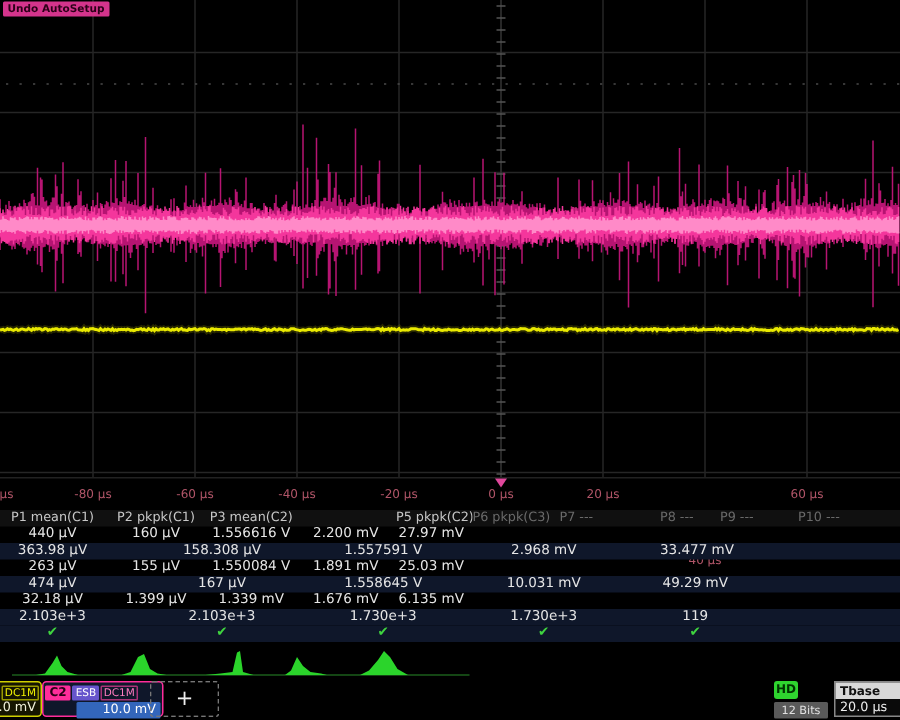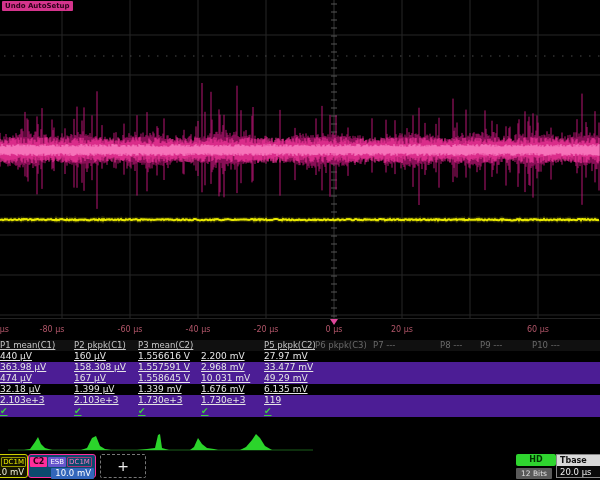--- a/index.html
+++ b/index.html
@@ -14,44 +14,44 @@
   
   .time-axis{position:absolute;left:0;top:318px;width:600px;height:22px;background:#000;
              border-top:1px solid #222;}
   .tl{position:absolute;top:6px;width:48px;text-align:center;font-size:8px;color:#b05568;}
   .trig-marker{position:absolute;left:330px;top:319px;width:0;height:0;
                border-left:4px solid transparent;border-right:4px solid transparent;
                border-top:6px solid #e0489c;cursor:pointer;}
   
   .measure-table{position:absolute;left:0;top:340px;width:600px;height:88px;font-size:9px;}
   .mrow{position:relative;display:flex;height:11px;line-height:11px;}
-  .mrow.stripe{background:#4c1d95;}
+  .mrow.stripe{background:#0f172a;gap:44px;}
   .mrow.hdrrow{background:#101010;}
-  .mcell{text-align:left;padding-right:4px;box-sizing:border-box;color:#e6e6e6;white-space:nowrap;overflow:hidden;text-decoration:underline;}
+  .mcell{text-align:center;padding-right:4px;box-sizing:border-box;color:#e6e6e6;white-space:nowrap;overflow:hidden;}
   .hdr{color:#c8c8c8;font-size:8.5px;}
   .dimhdr{position:absolute;top:0;color:#6a6a6a;font-size:8.5px;white-space:nowrap;}
   .check{color:#3fd43f;font-size:9px;}
   
   .histicon-row{position:absolute;left:0;top:428px;width:600px;height:24px;}
   
   .bottom-bar{position:absolute;left:0;top:452px;width:600px;height:28px;background:#000;}
   .chbox{position:absolute;top:2px;height:24px;box-sizing:border-box;border-radius:3px;cursor:pointer;}
   .c1box{left:-40px;width:68px;border:1px solid #cfcf00;background:#151500;}
-  .c2box{left:28px;width:68px;border:1px solid #ff2d9b;background:#0c4a6e;}
+  .c2box{left:28px;width:81px;border:1px solid #ff2d9b;background:#0f172a;}
   .chtop{display:flex;align-items:center;height:11px;gap:1px;padding:1px 1px 0 1px;}
   .chval{height:11px;line-height:11px;text-align:right;padding-right:3px;font-size:8.5px;color:#f0f0d8;}
   .b-title{background:#ff2d9b;color:#2a0016;font-weight:bold;font-size:8px;padding:0 3px;height:10px;line-height:10px;border-radius:1px;}
   .b-esb{background:#6655cc;color:#fff;font-size:7px;padding:0 2px;height:10px;line-height:10px;border-radius:1px;}
   .b-coup{border:1px solid #aa3377;color:#ff7cc0;font-size:7px;padding:0 1px;height:8px;line-height:8px;border-radius:1px;}
   .b-coup-c1{border:1px solid #999900;color:#f0f000;font-size:7px;padding:0 1px;height:8px;line-height:8px;margin-left:auto;border-radius:1px;}
   .c2box .chval{background:#3366bb;color:#fff;margin:1px 1px 0 22px;border-radius:1px;}
   .addbox{position:absolute;left:100px;top:2px;width:46px;height:24px;box-sizing:border-box;
           border:1px dashed #777;border-radius:2px;color:#eee;font-size:14px;
           display:flex;align-items:center;justify-content:center;cursor:pointer;}
-  .hdbadge{position:absolute;left:516px;top:2px;width:40px;height:12px;background:#2fd42f;
+  .hdbadge{position:absolute;left:516px;top:2px;width:16px;height:12px;background:#2fd42f;
            border-radius:2px;color:#003300;font-weight:bold;font-size:8px;text-align:center;line-height:12px;cursor:pointer;}
   .bitsbadge{position:absolute;left:516px;top:16px;width:36px;height:11px;background:#5a5a5a;
              border-radius:1px;color:#e0e0e0;font-size:7.5px;text-align:center;line-height:11px;}
   .tbasebox{position:absolute;left:556px;top:2px;width:90px;height:24px;box-sizing:border-box;
             border:1px solid #888;background:#0a0a0a;cursor:pointer;}
   .tbhead{background:#d8d8d8;color:#111;font-size:8px;font-weight:bold;height:11px;line-height:11px;padding-left:3px;}
   .tbval{color:#eee;font-size:8.5px;height:11px;line-height:12px;padding-left:3px;}
 </style>
 </head>
 <body>
@@ -253,21 +253,21 @@
         <path d="M0 138.9L0 157.8M1 142.3L1 162.1M2 139.6L2 160.8M3 143.4L3 161.4M4 143.1L4 162.4M5 139.4L5 162.4M6 140.2L6 161.7M7 141.0L7 160.5M8 143.9L8 160.3M9 143.0L9 163.0M10 137.1L10 160.3M11 140.7L11 159.7M12 137.9L12 162.9M13 138.4L13 159.7M14 138.2L14 161.4M15 140.1L15 159.1M16 139.1L16 162.5M17 143.4L17 160.8M18 137.3L18 157.6M19 139.8L19 157.9M20 142.9L20 156.7M21 137.5L21 160.7M22 143.4L22 162.4M23 143.4L23 158.7M24 138.6L24 158.1M25 143.3L25 162.9M26 142.8L26 157.7M27 143.5L27 160.2M28 138.4L28 161.8M29 139.4L29 158.3M30 140.9L30 158.7M31 139.0L31 159.6M32 138.0L32 163.0M33 144.0L33 159.4M34 139.6L34 156.8M35 139.7L35 160.3M36 142.2L36 163.0M37 141.7L37 156.8M38 137.2L38 160.3M39 139.7L39 157.7M40 137.8L40 160.1M41 144.0L41 160.4M42 137.9L42 161.7M43 143.6L43 160.0M44 143.7L44 156.4M45 137.6L45 159.7M46 137.3L46 161.1M47 137.6L47 157.3M48 142.4L48 160.0M49 143.5L49 161.7M50 137.2L50 156.4M51 142.4L51 158.1M52 141.7L52 160.0M53 140.9L53 162.2M54 138.5L54 160.9M55 143.3L55 156.4M56 140.7L56 157.4M57 138.1L57 161.0M58 143.8L58 161.5M59 142.2L59 160.1M60 142.4L60 159.6M61 137.5L61 158.4M62 141.2L62 156.5M63 138.5L63 162.2M64 143.1L64 157.5M65 142.1L65 160.7M66 139.4L66 162.1M67 144.0L67 161.7M68 137.5L68 159.8M69 142.7L69 161.1M70 142.6L70 158.5M71 143.0L71 160.0M72 140.5L72 160.5M73 139.9L73 162.6M74 138.9L74 161.6M75 137.9L75 162.4M76 140.4L76 162.5M77 138.6L77 162.2M78 140.9L78 160.3M79 143.1L79 157.2M80 137.8L80 159.7M81 137.8L81 162.5M82 140.3L82 156.9M83 137.8L83 158.1M84 142.9L84 158.2M85 140.3L85 161.0M86 143.3L86 156.1M87 143.4L87 159.0M88 140.2L88 158.9M89 140.4L89 159.2M90 141.9L90 156.4M91 141.8L91 160.1M92 139.5L92 156.1M93 139.8L93 158.3M94 138.8L94 159.8M95 140.6L95 162.4M96 137.6L96 161.0M97 139.6L97 159.4M98 140.6L98 159.2M99 140.0L99 159.8M100 138.0L100 162.1M101 139.0L101 160.3M102 142.9L102 156.9M103 140.9L103 161.3M104 143.7L104 157.8M105 139.3L105 157.0M106 139.5L106 156.5M107 138.8L107 161.2M108 142.0L108 161.2M109 140.7L109 157.7M110 137.6L110 159.2M111 140.1L111 158.1M112 140.7L112 161.8M113 138.6L113 158.5M114 143.3L114 157.0M115 144.0L115 162.5M116 140.4L116 160.0M117 144.0L117 158.3M118 137.4L118 159.8M119 138.5L119 157.8M120 144.0L120 162.7M121 141.5L121 160.3M122 142.7L122 160.1M123 140.8L123 161.0M124 139.5L124 160.2M125 142.9L125 158.6M126 143.1L126 157.8M127 141.8L127 160.2M128 140.2L128 158.8M129 142.0L129 161.1M130 142.5L130 161.6M131 141.5L131 156.8M132 139.7L132 157.2M133 137.2L133 156.1M134 139.7L134 158.1M135 141.4L135 158.4M136 137.3L136 160.6M137 139.5L137 156.8M138 140.9L138 162.0M139 137.5L139 160.0M140 137.1L140 160.6M141 141.3L141 159.9M142 142.7L142 156.5M143 143.1L143 156.5M144 141.8L144 159.8M145 141.5L145 156.0M146 142.7L146 159.2M147 143.3L147 161.6M148 143.3L148 162.9M149 138.5L149 159.2M150 139.8L150 162.9M151 141.1L151 157.3M152 143.8L152 161.8M153 142.6L153 162.1M154 141.8L154 159.3M155 137.6L155 157.7M156 138.1L156 162.7M157 139.3L157 156.1M158 139.5L158 159.5M159 138.2L159 161.4M160 143.0L160 158.8M161 143.2L161 156.6M162 141.4L162 159.0M163 140.7L163 156.9M164 141.7L164 161.1M165 141.4L165 157.4M166 142.9L166 159.2M167 143.1L167 162.0M168 139.4L168 160.0M169 141.9L169 156.9M170 138.0L170 160.8M171 140.7L171 159.5M172 139.0L172 158.9M173 142.1L173 159.2M174 143.7L174 157.8M175 141.2L175 160.4M176 142.4L176 159.3M177 137.2L177 158.8M178 138.1L178 156.0M179 144.0L179 158.1M180 139.5L180 161.6M181 142.8L181 160.3M182 140.3L182 161.9M183 142.5L183 158.2M184 143.7L184 159.0M185 140.4L185 161.0M186 138.9L186 161.7M187 142.8L187 161.6M188 142.5L188 162.0M189 143.3L189 157.3M190 141.5L190 161.7M191 139.3L191 156.5M192 143.8L192 162.7M193 143.2L193 161.7M194 142.2L194 158.3M195 137.6L195 158.0M196 142.1L196 159.3M197 137.6L197 157.9M198 143.4L198 160.9M199 138.0L199 159.6M200 140.4L200 158.4M201 143.5L201 158.5M202 141.4L202 162.0M203 141.9L203 161.1M204 141.8L204 161.4M205 142.0L205 159.0M206 141.2L206 157.0M207 140.8L207 156.1M208 137.5L208 156.5M209 141.5L209 161.6M210 137.4L210 156.3M211 139.0L211 156.4M212 139.1L212 161.0M213 142.8L213 160.1M214 137.1L214 156.3M215 139.9L215 158.2M216 137.6L216 162.6M217 141.7L217 159.7M218 140.3L218 159.3M219 139.3L219 159.1M220 142.4L220 160.0M221 138.6L221 158.5M222 139.9L222 158.3M223 141.9L223 159.0M224 140.7L224 158.4M225 140.9L225 159.1M226 141.2L226 156.2M227 137.6L227 160.9M228 142.5L228 159.4M229 142.8L229 158.5M230 139.3L230 159.8M231 142.8L231 162.1M232 138.3L232 161.5M233 140.0L233 156.1M234 142.6L234 156.1M235 142.3L235 159.8M236 141.5L236 159.2M237 140.9L237 159.9M238 143.7L238 161.9M239 142.2L239 161.7M240 139.3L240 160.8M241 139.5L241 160.3M242 138.6L242 159.4M243 138.7L243 160.9M244 139.4L244 161.4M245 137.8L245 161.9M246 142.6L246 159.1M247 137.9L247 162.6M248 137.7L248 160.5M249 137.2L249 162.7M250 142.0L250 160.1M251 140.3L251 162.5M252 138.6L252 159.9M253 142.8L253 156.6M254 143.9L254 160.1M255 139.1L255 159.7M256 143.4L256 159.9M257 143.2L257 159.4M258 138.3L258 163.0M259 142.7L259 161.7M260 139.5L260 160.5M261 143.8L261 161.4M262 138.5L262 162.4M263 140.2L263 156.2M264 139.1L264 162.6M265 138.3L265 159.3M266 143.2L266 156.2M267 137.2L267 160.7M268 142.4L268 161.7M269 138.3L269 158.9M270 140.8L270 157.6M271 143.3L271 160.7M272 137.8L272 158.5M273 143.7L273 162.8M274 142.5L274 162.9M275 140.0L275 157.0M276 137.7L276 162.8M277 139.2L277 160.4M278 138.3L278 156.7M279 138.7L279 157.0M280 140.4L280 162.5M281 143.7L281 158.4M282 139.0L282 160.7M283 138.7L283 161.1M284 143.8L284 156.5M285 143.9L285 161.4M286 139.9L286 161.6M287 139.5L287 159.4M288 138.2L288 158.9M289 137.2L289 156.4M290 139.1L290 158.2M291 141.3L291 156.4M292 142.3L292 158.1M293 138.6L293 156.8M294 141.5L294 162.8M295 142.5L295 158.2M296 138.3L296 160.0M297 137.1L297 161.0M298 143.0L298 161.3M299 138.9L299 162.8M300 140.1L300 156.2M301 143.1L301 160.0M302 141.5L302 157.1M303 141.1L303 159.8M304 143.2L304 158.4M305 138.3L305 157.7M306 141.3L306 162.7M307 143.7L307 157.2M308 138.2L308 156.1M309 137.4L309 158.3M310 140.0L310 161.2M311 142.0L311 162.3M312 142.1L312 161.0M313 143.9L313 161.8M314 141.7L314 159.8M315 138.5L315 157.1M316 143.6L316 157.7M317 137.2L317 159.7M318 141.6L318 162.3M319 138.3L319 158.8M320 139.1L320 156.7M321 141.3L321 156.3M322 140.2L322 161.3M323 137.4L323 162.5M324 140.8L324 157.0M325 137.6L325 157.1M326 141.2L326 156.3M327 138.8L327 160.0M328 140.8L328 162.5M329 142.4L329 160.9M330 141.7L330 161.5M331 141.0L331 159.5M332 142.5L332 160.0M333 143.8L333 157.8M334 139.7L334 156.3M335 137.9L335 160.6M336 141.0L336 159.8M337 143.5L337 158.4M338 142.6L338 161.6M339 143.8L339 157.4M340 141.9L340 160.4M341 137.1L341 156.2M342 140.4L342 158.1M343 142.2L343 160.7M344 139.2L344 159.3M345 140.9L345 159.9M346 137.6L346 162.3M347 143.7L347 156.4M348 139.7L348 162.4M349 141.2L349 161.3M350 143.7L350 158.6M351 141.7L351 162.2M352 143.5L352 158.7M353 142.7L353 161.1M354 141.9L354 159.2M355 143.0L355 162.9M356 140.3L356 161.6M357 140.3L357 162.0M358 138.4L358 162.6M359 143.1L359 159.3M360 138.6L360 156.6M361 138.8L361 158.0M362 143.3L362 159.6M363 138.3L363 158.3M364 142.7L364 158.8M365 140.8L365 158.2M366 139.9L366 162.2M367 143.7L367 159.6M368 143.0L368 161.7M369 139.4L369 158.4M370 138.3L370 157.5M371 141.1L371 160.2M372 142.5L372 160.9M373 138.9L373 156.1M374 140.6L374 157.0M375 137.4L375 162.6M376 140.5L376 159.2M377 143.2L377 160.9M378 140.4L378 161.2M379 140.3L379 161.0M380 143.2L380 157.8M381 139.5L381 161.1M382 138.0L382 160.4M383 142.6L383 158.8M384 138.2L384 156.2M385 140.5L385 162.9M386 143.1L386 161.7M387 137.6L387 159.0M388 141.6L388 161.2M389 139.0L389 162.1M390 141.3L390 158.3M391 138.3L391 160.0M392 137.5L392 161.0M393 138.4L393 159.3M394 138.8L394 162.0M395 141.4L395 161.2M396 137.8L396 157.1M397 143.9L397 161.2M398 141.3L398 162.1M399 140.4L399 157.0M400 138.5L400 162.4M401 143.9L401 158.0M402 138.3L402 163.0M403 141.3L403 156.0M404 144.0L404 159.0M405 143.9L405 160.5M406 137.8L406 156.1M407 138.4L407 156.5M408 143.5L408 158.9M409 143.5L409 156.2M410 138.6L410 161.2M411 138.1L411 157.5M412 140.4L412 158.0M413 137.4L413 159.3M414 142.3L414 158.0M415 138.2L415 160.0M416 138.0L416 160.3M417 142.5L417 157.8M418 143.7L418 162.6M419 142.9L419 160.8M420 137.6L420 158.3M421 142.8L421 157.2M422 138.6L422 160.7M423 139.7L423 161.3M424 137.7L424 160.1M425 137.7L425 161.1M426 140.4L426 160.3M427 140.2L427 159.0M428 140.2L428 156.2M429 141.1L429 162.9M430 142.2L430 161.0M431 137.2L431 159.9M432 139.4L432 161.4M433 143.3L433 156.4M434 140.1L434 157.3M435 138.5L435 156.3M436 142.5L436 162.4M437 138.5L437 159.7M438 138.9L438 156.5M439 138.1L439 158.3M440 140.2L440 158.6M441 139.5L441 159.4M442 139.2L442 161.1M443 143.3L443 158.6M444 142.2L444 157.7M445 138.2L445 158.9M446 141.2L446 156.0M447 143.0L447 158.3M448 142.2L448 161.4M449 140.2L449 159.1M450 139.1L450 162.7M451 141.3L451 159.3M452 138.2L452 156.8M453 142.8L453 159.5M454 138.9L454 157.1M455 141.0L455 162.2M456 137.2L456 157.2M457 138.5L457 161.3M458 140.2L458 159.4M459 140.0L459 161.6M460 143.8L460 157.0M461 141.1L461 162.5M462 144.0L462 156.9M463 138.1L463 158.4M464 143.1L464 160.1M465 137.9L465 158.3M466 140.7L466 156.8M467 143.7L467 158.9M468 141.2L468 160.0M469 139.7L469 162.8M470 141.9L470 161.2M471 140.6L471 159.1M472 137.3L472 158.9M473 141.4L473 160.0M474 141.7L474 158.5M475 139.4L475 159.6M476 137.9L476 158.0M477 140.8L477 160.9M478 137.9L478 162.0M479 140.9L479 158.6M480 138.0L480 156.8M481 139.0L481 159.1M482 144.0L482 156.8M483 142.0L483 157.7M484 140.9L484 161.9M485 139.4L485 161.7M486 142.3L486 157.4M487 143.4L487 161.8M488 138.9L488 156.2M489 140.6L489 160.2M490 139.0L490 158.1M491 141.3L491 157.1M492 140.4L492 162.9M493 141.8L493 159.0M494 142.3L494 161.3M495 137.9L495 160.7M496 142.4L496 160.8M497 141.6L497 158.7M498 141.7L498 156.7M499 139.4L499 159.0M500 141.7L500 157.2M501 140.7L501 156.1M502 142.0L502 156.7M503 140.4L503 158.4M504 137.7L504 157.1M505 142.3L505 158.6M506 141.0L506 159.4M507 139.8L507 162.8M508 139.1L508 159.9M509 137.7L509 159.5M510 138.6L510 158.6M511 138.7L511 159.7M512 142.1L512 156.5M513 140.6L513 160.9M514 142.7L514 157.9M515 142.3L515 157.7M516 143.0L516 158.0M517 141.6L517 156.7M518 139.6L518 156.7M519 138.1L519 160.4M520 144.0L520 157.4M521 140.5L521 162.4M522 141.4L522 161.2M523 142.6L523 156.7M524 137.7L524 158.6M525 137.4L525 157.0M526 139.7L526 157.3M527 143.5L527 162.9M528 140.3L528 157.6M529 143.1L529 158.7M530 142.4L530 162.6M531 137.3L531 162.4M532 137.7L532 162.0M533 137.9L533 162.9M534 143.0L534 156.7M535 137.6L535 157.4M536 139.0L536 157.6M537 137.8L537 160.6M538 142.4L538 163.0M539 142.7L539 158.1M540 142.5L540 157.1M541 138.2L541 162.5M542 142.1L542 157.1M543 141.4L543 160.9M544 142.0L544 160.1M545 138.4L545 156.4M546 137.9L546 162.8M547 141.0L547 156.1M548 139.3L548 160.8M549 141.4L549 161.2M550 137.8L550 159.8M551 141.6L551 157.9M552 142.2L552 161.0M553 138.9L553 162.0M554 140.3L554 159.6M555 140.6L555 161.4M556 137.3L556 159.9M557 137.7L557 159.7M558 141.6L558 162.2M559 142.5L559 158.3M560 138.8L560 159.5M561 138.4L561 161.8M562 140.0L562 156.7M563 138.4L563 159.2M564 141.7L564 160.5M565 142.4L565 161.4M566 141.2L566 160.7M567 139.6L567 156.6M568 138.2L568 160.9M569 142.5L569 159.3M570 142.6L570 157.0M571 143.7L571 162.7M572 137.2L572 157.6M573 139.3L573 159.6M574 143.8L574 156.0M575 141.4L575 161.8M576 139.6L576 162.5M577 138.8L577 156.1M578 143.1L578 161.8M579 142.6L579 162.6M580 141.8L580 159.6M581 143.4L581 163.0M582 140.6L582 156.5M583 140.6L583 157.1M584 140.7L584 162.5M585 143.2L585 157.1M586 142.5L586 162.5M587 141.1L587 162.4M588 138.2L588 159.2M589 142.9L589 160.2M590 142.7L590 156.9M591 140.3L591 156.5M592 138.4L592 157.3M593 138.0L593 159.2M594 138.3L594 157.4M595 139.5L595 160.2M596 143.4L596 157.1M597 143.3L597 162.3M598 142.9L598 162.9M599 138.0L599 161.3" stroke="#f4369c" stroke-width="1" fill="none" opacity="1"></path>
         <path d="M0 146.5L0 155.3M1 146.4L1 153.4M2 144.1L2 154.9M3 145.9L3 154.3M4 146.0L4 153.6M5 146.6L5 154.6M6 147.0L6 154.5M7 144.8L7 154.7M8 145.2L8 155.2M9 145.5L9 154.7M10 144.8L10 155.9M11 146.5L11 153.8M12 146.8L12 153.5M13 144.6L13 154.2M14 145.7L14 154.1M15 146.0L15 154.6M16 145.3L16 155.0M17 144.8L17 155.9M18 144.1L18 153.8M19 144.5L19 154.4M20 146.1L20 154.6M21 144.6L21 154.0M22 146.2L22 154.8M23 144.6L23 155.1M24 144.9L24 155.5M25 144.9L25 153.8M26 146.4L26 155.6M27 144.8L27 155.5M28 144.4L28 155.3M29 146.3L29 154.5M30 144.6L30 153.4M31 144.9L31 153.9M32 145.4L32 155.8M33 145.0L33 153.9M34 145.4L34 154.4M35 145.2L35 155.0M36 146.4L36 155.7M37 146.1L37 155.8M38 145.8L38 155.3M39 146.8L39 154.2M40 144.8L40 155.6M41 145.7L41 153.9M42 144.6L42 155.8M43 145.3L43 153.7M44 145.8L44 153.5M45 144.2L45 155.8M46 146.0L46 155.3M47 145.8L47 155.2M48 145.6L48 154.6M49 146.0L49 154.9M50 145.1L50 154.5M51 145.7L51 153.5M52 145.1L52 155.7M53 144.5L53 154.4M54 145.0L54 153.9M55 146.2L55 155.7M56 146.7L56 154.0M57 144.4L57 154.3M58 146.8L58 153.6M59 145.5L59 155.9M60 146.8L60 153.5M61 147.0L61 153.1M62 145.0L62 153.5M63 145.0L63 154.3M64 146.3L64 155.4M65 145.3L65 153.8M66 144.4L66 153.9M67 144.3L67 155.5M68 144.8L68 154.1M69 146.9L69 155.9M70 145.7L70 153.3M71 146.6L71 155.3M72 145.4L72 155.7M73 145.2L73 156.0M74 145.7L74 155.8M75 146.2L75 155.1M76 146.5L76 154.7M77 145.6L77 153.5M78 147.0L78 154.4M79 145.2L79 155.2M80 145.5L80 153.5M81 144.0L81 155.3M82 144.4L82 153.9M83 146.0L83 155.0M84 144.9L84 154.6M85 146.6L85 154.7M86 144.2L86 155.0M87 144.7L87 154.6M88 146.1L88 155.9M89 146.4L89 154.9M90 144.3L90 153.2M91 146.3L91 153.6M92 146.7L92 154.6M93 144.8L93 154.7M94 146.9L94 155.9M95 144.3L95 153.6M96 145.4L96 154.8M97 144.8L97 153.5M98 147.0L98 153.7M99 146.2L99 153.9M100 144.2L100 154.6M101 145.1L101 153.6M102 144.8L102 155.2M103 146.5L103 154.2M104 144.8L104 154.5M105 145.4L105 155.8M106 145.7L106 154.1M107 146.6L107 153.8M108 146.6L108 154.4M109 144.4L109 153.5M110 146.3L110 154.9M111 146.6L111 154.7M112 144.1L112 153.9M113 144.0L113 153.6M114 144.8L114 154.4M115 144.8L115 154.3M116 144.3L116 153.8M117 144.8L117 154.8M118 146.5L118 154.0M119 146.9L119 156.0M120 146.8L120 153.7M121 145.4L121 156.0M122 145.5L122 155.7M123 145.1L123 154.3M124 145.0L124 153.8M125 145.3L125 154.9M126 146.5L126 153.1M127 146.7L127 155.8M128 144.8L128 154.6M129 145.0L129 154.5M130 145.8L130 155.5M131 146.8L131 156.0M132 145.6L132 154.5M133 144.5L133 153.5M134 144.8L134 154.1M135 146.2L135 153.9M136 145.0L136 155.7M137 146.4L137 155.0M138 146.9L138 155.5M139 144.0L139 153.2M140 145.0L140 153.1M141 145.1L141 153.9M142 145.3L142 154.8M143 145.1L143 155.5M144 145.3L144 153.4M145 146.8L145 154.6M146 145.6L146 154.2M147 144.2L147 155.6M148 145.5L148 155.3M149 144.1L149 155.6M150 145.9L150 154.1M151 146.4L151 153.5M152 146.5L152 154.9M153 144.3L153 154.0M154 145.6L154 154.3M155 146.4L155 155.8M156 146.8L156 155.5M157 145.9L157 154.4M158 146.9L158 154.3M159 146.6L159 153.8M160 146.8L160 154.5M161 146.0L161 155.9M162 146.3L162 155.1M163 146.8L163 153.5M164 145.3L164 155.1M165 146.7L165 154.8M166 145.6L166 155.6M167 146.6L167 155.3M168 146.8L168 154.5M169 146.8L169 154.9M170 145.8L170 153.8M171 145.3L171 155.4M172 144.1L172 155.6M173 144.3L173 155.7M174 145.4L174 153.3M175 145.6L175 153.7M176 144.5L176 154.9M177 145.7L177 155.3M178 145.4L178 154.5M179 144.1L179 154.6M180 144.5L180 153.3M181 146.4L181 153.8M182 145.3L182 154.1M183 146.1L183 155.6M184 145.2L184 155.9M185 146.8L185 155.9M186 145.7L186 153.7M187 144.9L187 155.5M188 146.7L188 153.3M189 145.0L189 154.9M190 147.0L190 153.3M191 146.6L191 154.5M192 146.2L192 154.9M193 146.8L193 153.3M194 145.6L194 154.9M195 144.9L195 153.1M196 144.1L196 153.7M197 146.0L197 153.8M198 145.4L198 155.1M199 146.6L199 154.7M200 146.6L200 154.6M201 145.3L201 153.9M202 144.1L202 154.3M203 145.6L203 154.4M204 145.2L204 155.0M205 144.2L205 153.2M206 145.2L206 154.3M207 145.0L207 154.8M208 144.8L208 153.1M209 144.8L209 154.7M210 145.6L210 153.5M211 145.1L211 154.8M212 145.7L212 155.8M213 145.0L213 154.7M214 146.9L214 153.8M215 145.9L215 154.6M216 145.6L216 153.9M217 145.1L217 154.8M218 146.6L218 154.4M219 146.5L219 155.4M220 145.0L220 154.8M221 145.1L221 155.7M222 145.6L222 155.1M223 146.3L223 153.0M224 144.6L224 154.6M225 146.1L225 154.6M226 144.9L226 154.4M227 146.0L227 155.3M228 145.8L228 155.3M229 145.3L229 153.7M230 144.3L230 154.8M231 146.6L231 154.8M232 146.3L232 154.8M233 146.9L233 153.5M234 146.3L234 155.8M235 145.1L235 154.0M236 144.4L236 154.3M237 145.3L237 155.2M238 144.2L238 153.1M239 144.5L239 154.8M240 145.7L240 155.7M241 146.0L241 153.7M242 144.5L242 155.4M243 144.8L243 155.5M244 144.9L244 154.3M245 146.3L245 153.6M246 145.7L246 153.9M247 145.6L247 154.1M248 145.7L248 155.1M249 146.4L249 153.4M250 146.8L250 153.7M251 145.2L251 153.1M252 145.3L252 154.7M253 145.2L253 155.6M254 145.7L254 155.6M255 146.8L255 154.6M256 145.8L256 153.6M257 144.5L257 155.3M258 145.5L258 153.7M259 145.0L259 155.0M260 145.8L260 155.2M261 145.0L261 153.3M262 147.0L262 155.1M263 146.4L263 156.0M264 144.3L264 155.3M265 146.3L265 153.4M266 144.7L266 155.3M267 145.9L267 155.4M268 144.3L268 154.4M269 146.2L269 154.7M270 144.0L270 153.5M271 145.4L271 155.0M272 146.1L272 153.3M273 145.4L273 153.4M274 144.3L274 153.6M275 144.2L275 154.0M276 146.7L276 153.5M277 145.0L277 155.8M278 146.5L278 153.4M279 146.6L279 154.8M280 145.2L280 154.4M281 145.3L281 154.1M282 146.7L282 153.0M283 146.2L283 155.5M284 144.7L284 154.3M285 146.5L285 154.3M286 144.4L286 153.0M287 144.6L287 153.8M288 146.7L288 153.1M289 145.7L289 155.3M290 145.2L290 153.6M291 145.1L291 153.4M292 146.7L292 154.3M293 146.6L293 156.0M294 145.8L294 153.7M295 144.8L295 154.1M296 145.2L296 155.2M297 144.8L297 155.8M298 144.5L298 153.5M299 146.1L299 153.0M300 145.4L300 154.7M301 145.6L301 153.6M302 144.8L302 155.9M303 146.0L303 155.8M304 144.7L304 153.6M305 145.1L305 154.6M306 145.6L306 155.3M307 145.4L307 154.3M308 145.6L308 153.5M309 145.9L309 154.3M310 146.2L310 155.6M311 146.3L311 155.3M312 145.0L312 154.2M313 145.6L313 155.1M314 144.9L314 154.9M315 146.1L315 154.9M316 147.0L316 155.1M317 144.4L317 154.9M318 145.8L318 154.5M319 144.1L319 153.2M320 145.5L320 153.9M321 146.8L321 155.1M322 146.3L322 155.6M323 145.0L323 154.0M324 144.5L324 153.1M325 146.5L325 154.4M326 146.1L326 154.9M327 144.8L327 153.3M328 145.0L328 155.6M329 144.1L329 155.1M330 145.6L330 153.0M331 146.2L331 153.0M332 144.6L332 154.8M333 146.4L333 153.2M334 146.8L334 155.6M335 146.7L335 153.3M336 145.0L336 155.4M337 146.8L337 155.6M338 145.9L338 155.0M339 146.2L339 153.9M340 144.4L340 153.8M341 145.4L341 154.4M342 146.6L342 155.0M343 146.0L343 154.8M344 146.3L344 155.6M345 144.2L345 154.9M346 145.5L346 153.5M347 145.6L347 155.0M348 144.8L348 153.4M349 145.6L349 153.1M350 144.2L350 153.2M351 146.4L351 153.2M352 145.7L352 154.9M353 146.0L353 153.6M354 145.8L354 153.3M355 146.5L355 156.0M356 145.7L356 155.3M357 144.1L357 155.3M358 144.3L358 154.0M359 144.1L359 154.1M360 145.0L360 154.8M361 146.9L361 155.5M362 146.4L362 155.1M363 145.7L363 153.7M364 145.1L364 153.9M365 145.5L365 154.3M366 145.1L366 153.8M367 144.2L367 153.1M368 145.4L368 154.2M369 146.8L369 154.3M370 145.6L370 155.7M371 145.3L371 155.0M372 146.5L372 155.7M373 146.1L373 153.5M374 145.5L374 155.5M375 144.5L375 154.2M376 144.7L376 153.3M377 145.7L377 154.4M378 145.9L378 153.1M379 146.3L379 153.2M380 145.5L380 154.2M381 144.6L381 154.7M382 145.2L382 153.0M383 145.6L383 154.4M384 145.0L384 155.5M385 146.1L385 155.4M386 144.2L386 154.5M387 145.6L387 153.7M388 145.2L388 153.7M389 145.2L389 153.6M390 145.9L390 153.0M391 145.9L391 155.8M392 145.9L392 155.4M393 146.3L393 154.4M394 144.1L394 155.2M395 145.8L395 153.3M396 146.7L396 154.2M397 145.8L397 155.7M398 146.7L398 153.3M399 146.1L399 153.7M400 144.6L400 153.7M401 147.0L401 153.4M402 144.6L402 153.7M403 145.4L403 153.8M404 146.8L404 154.3M405 145.5L405 153.6M406 146.8L406 153.1M407 146.7L407 155.6M408 146.7L408 155.0M409 144.9L409 154.3M410 144.2L410 154.5M411 145.9L411 153.5M412 146.1L412 154.3M413 144.9L413 154.2M414 144.6L414 153.6M415 144.1L415 153.6M416 146.6L416 153.7M417 145.4L417 155.4M418 145.9L418 156.0M419 144.3L419 153.6M420 144.3L420 154.7M421 146.8L421 154.2M422 145.7L422 153.8M423 146.6L423 153.5M424 145.9L424 155.9M425 145.4L425 154.8M426 146.6L426 153.6M427 144.8L427 153.3M428 146.4L428 153.8M429 144.8L429 155.1M430 145.6L430 155.9M431 146.1L431 154.4M432 144.6L432 154.8M433 145.5L433 153.5M434 145.0L434 155.4M435 144.7L435 153.3M436 145.0L436 155.1M437 146.2L437 154.1M438 146.8L438 155.9M439 146.1L439 153.6M440 146.9L440 153.1M441 145.2L441 155.4M442 145.2L442 154.7M443 145.0L443 154.2M444 145.6L444 153.4M445 145.3L445 155.3M446 145.7L446 153.7M447 144.4L447 153.3M448 145.5L448 155.1M449 145.0L449 155.0M450 146.2L450 154.5M451 147.0L451 154.5M452 147.0L452 153.9M453 145.0L453 155.1M454 145.0L454 155.9M455 144.0L455 155.8M456 145.8L456 153.7M457 146.2L457 155.5M458 144.7L458 154.1M459 145.7L459 155.5M460 144.1L460 155.0M461 145.2L461 154.1M462 145.5L462 154.1M463 145.1L463 154.9M464 145.8L464 154.8M465 145.5L465 155.6M466 145.9L466 155.8M467 145.7L467 155.6M468 144.0L468 155.1M469 145.2L469 153.8M470 145.6L470 155.3M471 145.2L471 154.1M472 145.9L472 154.2M473 144.6L473 154.8M474 145.9L474 153.2M475 146.6L475 155.2M476 145.1L476 153.8M477 144.1L477 153.4M478 145.5L478 153.1M479 146.9L479 153.6M480 146.2L480 154.6M481 144.8L481 153.5M482 144.0L482 154.8M483 144.8L483 153.1M484 145.0L484 155.5M485 144.4L485 153.7M486 144.2L486 155.4M487 144.8L487 154.5M488 145.4L488 155.6M489 145.2L489 154.0M490 144.2L490 154.0M491 146.7L491 154.5M492 145.5L492 154.8M493 144.7L493 153.6M494 145.1L494 155.7M495 146.9L495 154.1M496 144.6L496 156.0M497 146.5L497 155.1M498 145.4L498 155.4M499 145.9L499 153.2M500 145.9L500 154.6M501 146.9L501 153.9M502 146.3L502 154.1M503 146.7L503 153.6M504 146.2L504 155.4M505 145.0L505 153.1M506 144.3L506 154.0M507 146.2L507 153.3M508 145.3L508 153.5M509 145.3L509 153.7M510 144.9L510 153.5M511 146.1L511 155.5M512 146.9L512 155.1M513 144.8L513 155.9M514 145.9L514 154.9M515 144.8L515 155.6M516 146.1L516 154.3M517 145.6L517 154.0M518 144.8L518 153.6M519 145.8L519 153.7M520 145.5L520 154.1M521 145.9L521 155.7M522 144.2L522 153.2M523 146.2L523 155.5M524 146.7L524 154.5M525 146.0L525 154.0M526 145.2L526 153.2M527 146.0L527 154.6M528 144.8L528 153.1M529 145.6L529 154.9M530 145.9L530 155.2M531 144.2L531 153.1M532 145.2L532 154.8M533 146.0L533 153.0M534 144.9L534 153.3M535 145.6L535 154.7M536 144.9L536 155.2M537 144.5L537 153.2M538 146.5L538 155.2M539 146.2L539 155.7M540 144.8L540 154.7M541 147.0L541 153.8M542 145.5L542 154.3M543 145.2L543 154.0M544 146.9L544 155.7M545 146.5L545 155.8M546 145.8L546 155.8M547 144.3L547 154.8M548 144.6L548 155.3M549 146.0L549 155.1M550 146.5L550 154.4M551 144.8L551 155.5M552 146.3L552 153.8M553 146.5L553 154.7M554 145.4L554 154.2M555 146.3L555 154.9M556 145.0L556 153.5M557 146.2L557 153.1M558 144.5L558 153.9M559 146.8L559 153.7M560 145.2L560 153.2M561 144.1L561 153.6M562 145.8L562 155.8M563 146.5L563 155.7M564 145.1L564 154.5M565 146.5L565 155.3M566 146.5L566 154.6M567 145.4L567 155.8M568 145.2L568 154.7M569 145.0L569 155.1M570 144.4L570 155.4M571 145.7L571 153.0M572 146.9L572 154.0M573 146.8L573 154.4M574 144.2L574 156.0M575 146.4L575 154.2M576 144.7L576 153.4M577 145.0L577 154.2M578 144.0L578 155.4M579 146.7L579 154.5M580 145.0L580 153.8M581 145.7L581 154.6M582 145.0L582 155.1M583 146.4L583 153.5M584 145.7L584 155.5M585 144.3L585 155.3M586 145.2L586 154.5M587 145.9L587 155.7M588 146.8L588 154.7M589 145.9L589 154.4M590 145.4L590 154.4M591 144.9L591 154.3M592 146.7L592 155.0M593 144.1L593 155.5M594 145.6L594 155.2M595 144.7L595 155.2M596 146.6L596 155.4M597 146.1L597 155.2M598 144.7L598 155.7M599 144.1L599 155.7" stroke="#ff8ac8" stroke-width="1" fill="none" opacity="1"></path>
         <path d="M0 220L1 219.8L2 219.6L3 220.2L4 219.9L5 219.2L6 219.7L7 219.4L8 219.9L9 220.2L10 219.7L11 219.3L12 220.2L13 220.0L14 219.4L15 219.3L16 219.7L17 220.0L18 219.9L19 219.0L20 219.7L21 220.2L22 219.1L23 219.8L24 219.0L25 219.4L26 219.1L27 219.3L28 220.1L29 219.7L30 219.0L31 219.2L32 220.2L33 219.7L34 220.1L35 219.4L36 219.6L37 219.1L38 219.1L39 219.8L40 219.8L41 219.3L42 219.9L43 219.3L44 219.4L45 220.0L46 220.2L47 219.7L48 219.3L49 219.4L50 219.4L51 219.1L52 219.9L53 220.0L54 220.0L55 220.3L56 219.1L57 220.3L58 219.6L59 220.3L60 219.2L61 219.2L62 219.0L63 219.5L64 219.7L65 219.9L66 220.3L67 219.1L68 220.0L69 220.3L70 219.4L71 220.0L72 219.3L73 219.7L74 220.2L75 219.2L76 220.4L77 219.8L78 220.3L79 219.6L80 219.8L81 219.5L82 219.8L83 219.5L84 220.0L85 219.4L86 219.6L87 220.2L88 220.0L89 220.4L90 220.2L91 219.6L92 219.8L93 219.4L94 219.1L95 220.0L96 219.4L97 220.1L98 220.3L99 219.1L100 219.7L101 220.2L102 219.2L103 220.4L104 219.2L105 220.0L106 220.0L107 219.3L108 219.6L109 219.2L110 219.9L111 219.5L112 219.3L113 219.9L114 220.2L115 219.5L116 220.1L117 219.6L118 219.2L119 220.2L120 219.5L121 219.0L122 220.0L123 219.9L124 220.2L125 220.3L126 219.3L127 219.8L128 219.7L129 219.3L130 219.1L131 220.0L132 220.0L133 219.4L134 219.4L135 219.5L136 219.0L137 219.3L138 220.4L139 219.8L140 220.4L141 219.2L142 219.2L143 219.8L144 219.4L145 219.6L146 219.6L147 219.6L148 220.0L149 219.6L150 219.5L151 220.3L152 219.5L153 219.7L154 219.9L155 219.8L156 219.8L157 219.3L158 219.5L159 219.4L160 219.4L161 219.9L162 219.3L163 219.2L164 220.0L165 219.4L166 219.2L167 219.4L168 219.1L169 219.8L170 219.3L171 219.7L172 219.5L173 220.0L174 220.3L175 220.1L176 219.6L177 219.2L178 220.2L179 219.7L180 220.2L181 220.3L182 219.6L183 219.2L184 219.9L185 220.1L186 219.3L187 219.5L188 219.8L189 220.4L190 219.7L191 220.2L192 220.2L193 220.0L194 219.1L195 219.1L196 219.2L197 219.7L198 219.9L199 220.1L200 220.4L201 220.1L202 219.9L203 220.2L204 220.2L205 219.8L206 219.5L207 219.6L208 220.2L209 220.0L210 219.5L211 220.3L212 219.9L213 219.5L214 220.2L215 219.2L216 219.5L217 219.0L218 219.1L219 219.9L220 220.0L221 220.3L222 220.2L223 219.7L224 220.0L225 219.2L226 219.4L227 219.2L228 219.1L229 219.4L230 219.6L231 219.8L232 220.0L233 220.1L234 220.1L235 219.3L236 219.9L237 219.7L238 219.6L239 219.7L240 219.6L241 219.6L242 219.5L243 219.4L244 219.2L245 219.7L246 219.4L247 219.7L248 219.8L249 219.9L250 219.6L251 219.2L252 219.0L253 219.2L254 220.3L255 219.1L256 220.2L257 219.6L258 219.7L259 219.1L260 220.2L261 219.1L262 219.5L263 219.3L264 220.0L265 219.8L266 219.1L267 220.4L268 220.1L269 219.9L270 220.1L271 219.8L272 220.1L273 219.7L274 219.2L275 219.1L276 219.1L277 219.1L278 219.4L279 219.9L280 219.9L281 219.8L282 220.4L283 219.0L284 219.6L285 219.5L286 219.4L287 220.2L288 219.8L289 219.3L290 220.3L291 220.3L292 219.4L293 219.7L294 220.2L295 220.3L296 220.0L297 219.8L298 220.1L299 219.4L300 219.7L301 220.1L302 219.8L303 220.0L304 219.8L305 219.8L306 220.4L307 220.4L308 220.1L309 219.4L310 219.9L311 219.9L312 220.2L313 219.5L314 220.2L315 219.4L316 220.2L317 219.6L318 219.5L319 219.7L320 220.2L321 219.9L322 220.2L323 220.0L324 219.2L325 219.4L326 220.3L327 219.7L328 219.4L329 219.9L330 220.1L331 220.0L332 220.0L333 219.3L334 220.2L335 220.3L336 219.8L337 219.7L338 219.1L339 219.7L340 220.3L341 219.9L342 219.6L343 219.6L344 219.9L345 220.0L346 219.7L347 219.1L348 219.2L349 219.1L350 219.2L351 219.5L352 220.2L353 220.2L354 220.0L355 219.1L356 219.0L357 219.4L358 220.0L359 219.4L360 220.2L361 219.9L362 220.3L363 220.2L364 219.5L365 219.1L366 219.9L367 219.3L368 219.7L369 219.4L370 219.4L371 220.0L372 219.7L373 219.7L374 219.8L375 219.2L376 220.1L377 220.0L378 220.3L379 219.2L380 219.1L381 219.0L382 219.5L383 219.3L384 219.3L385 220.4L386 219.8L387 220.2L388 219.5L389 219.9L390 219.0L391 220.0L392 220.1L393 219.5L394 219.3L395 220.1L396 219.7L397 219.2L398 219.1L399 220.1L400 219.6L401 220.2L402 220.1L403 219.7L404 220.3L405 219.2L406 219.2L407 219.8L408 219.9L409 219.3L410 220.1L411 219.3L412 219.2L413 219.9L414 219.8L415 219.8L416 219.3L417 220.3L418 219.7L419 220.0L420 219.1L421 220.3L422 219.8L423 219.4L424 219.1L425 219.5L426 220.0L427 220.1L428 219.4L429 220.2L430 219.6L431 219.3L432 219.9L433 219.7L434 219.3L435 220.2L436 219.1L437 219.2L438 220.4L439 219.3L440 219.7L441 219.7L442 219.9L443 219.7L444 219.9L445 219.2L446 220.4L447 220.2L448 219.5L449 219.3L450 219.7L451 220.1L452 219.6L453 219.7L454 219.4L455 219.7L456 219.0L457 220.2L458 219.5L459 219.6L460 219.4L461 219.7L462 219.1L463 219.9L464 219.1L465 220.3L466 220.1L467 219.9L468 220.1L469 219.1L470 219.8L471 219.8L472 219.7L473 219.7L474 219.7L475 219.6L476 219.8L477 219.0L478 220.0L479 219.0L480 220.0L481 219.3L482 219.5L483 220.0L484 220.3L485 219.4L486 219.9L487 220.3L488 219.6L489 219.1L490 219.8L491 219.7L492 219.6L493 219.7L494 220.1L495 219.2L496 220.0L497 219.8L498 220.3L499 220.2L500 219.7L501 219.0L502 220.3L503 219.1L504 219.7L505 219.7L506 220.0L507 219.8L508 219.9L509 220.2L510 219.9L511 220.4L512 220.4L513 220.4L514 220.1L515 220.3L516 220.1L517 219.2L518 219.1L519 220.4L520 219.0L521 219.7L522 220.2L523 220.0L524 220.1L525 219.5L526 220.2L527 219.6L528 220.3L529 219.9L530 219.4L531 219.2L532 219.5L533 220.0L534 219.1L535 219.2L536 219.3L537 219.9L538 219.5L539 219.9L540 220.4L541 219.6L542 220.1L543 220.0L544 219.0L545 220.0L546 220.2L547 219.4L548 219.8L549 220.3L550 219.7L551 219.5L552 220.2L553 219.9L554 219.4L555 219.7L556 219.7L557 220.4L558 219.2L559 219.8L560 219.1L561 219.9L562 220.1L563 219.6L564 219.8L565 220.2L566 219.5L567 219.8L568 219.2L569 220.4L570 219.3L571 220.0L572 220.0L573 219.8L574 219.8L575 219.9L576 220.3L577 220.1L578 219.0L579 219.1L580 219.1L581 220.3L582 219.0L583 219.0L584 219.7L585 219.1L586 220.0L587 219.9L588 219.0L589 219.6L590 220.2L591 219.5L592 219.3L593 220.0L594 219.9L595 219.1L596 219.9L597 219.8L598 220.2L599 219.8" stroke="#6e6e00" stroke-width="4.5" fill="none" opacity="0.35"></path>
         <path d="M0 220L1 219.8L2 219.6L3 220.2L4 219.9L5 219.2L6 219.7L7 219.4L8 219.9L9 220.2L10 219.7L11 219.3L12 220.2L13 220.0L14 219.4L15 219.3L16 219.7L17 220.0L18 219.9L19 219.0L20 219.7L21 220.2L22 219.1L23 219.8L24 219.0L25 219.4L26 219.1L27 219.3L28 220.1L29 219.7L30 219.0L31 219.2L32 220.2L33 219.7L34 220.1L35 219.4L36 219.6L37 219.1L38 219.1L39 219.8L40 219.8L41 219.3L42 219.9L43 219.3L44 219.4L45 220.0L46 220.2L47 219.7L48 219.3L49 219.4L50 219.4L51 219.1L52 219.9L53 220.0L54 220.0L55 220.3L56 219.1L57 220.3L58 219.6L59 220.3L60 219.2L61 219.2L62 219.0L63 219.5L64 219.7L65 219.9L66 220.3L67 219.1L68 220.0L69 220.3L70 219.4L71 220.0L72 219.3L73 219.7L74 220.2L75 219.2L76 220.4L77 219.8L78 220.3L79 219.6L80 219.8L81 219.5L82 219.8L83 219.5L84 220.0L85 219.4L86 219.6L87 220.2L88 220.0L89 220.4L90 220.2L91 219.6L92 219.8L93 219.4L94 219.1L95 220.0L96 219.4L97 220.1L98 220.3L99 219.1L100 219.7L101 220.2L102 219.2L103 220.4L104 219.2L105 220.0L106 220.0L107 219.3L108 219.6L109 219.2L110 219.9L111 219.5L112 219.3L113 219.9L114 220.2L115 219.5L116 220.1L117 219.6L118 219.2L119 220.2L120 219.5L121 219.0L122 220.0L123 219.9L124 220.2L125 220.3L126 219.3L127 219.8L128 219.7L129 219.3L130 219.1L131 220.0L132 220.0L133 219.4L134 219.4L135 219.5L136 219.0L137 219.3L138 220.4L139 219.8L140 220.4L141 219.2L142 219.2L143 219.8L144 219.4L145 219.6L146 219.6L147 219.6L148 220.0L149 219.6L150 219.5L151 220.3L152 219.5L153 219.7L154 219.9L155 219.8L156 219.8L157 219.3L158 219.5L159 219.4L160 219.4L161 219.9L162 219.3L163 219.2L164 220.0L165 219.4L166 219.2L167 219.4L168 219.1L169 219.8L170 219.3L171 219.7L172 219.5L173 220.0L174 220.3L175 220.1L176 219.6L177 219.2L178 220.2L179 219.7L180 220.2L181 220.3L182 219.6L183 219.2L184 219.9L185 220.1L186 219.3L187 219.5L188 219.8L189 220.4L190 219.7L191 220.2L192 220.2L193 220.0L194 219.1L195 219.1L196 219.2L197 219.7L198 219.9L199 220.1L200 220.4L201 220.1L202 219.9L203 220.2L204 220.2L205 219.8L206 219.5L207 219.6L208 220.2L209 220.0L210 219.5L211 220.3L212 219.9L213 219.5L214 220.2L215 219.2L216 219.5L217 219.0L218 219.1L219 219.9L220 220.0L221 220.3L222 220.2L223 219.7L224 220.0L225 219.2L226 219.4L227 219.2L228 219.1L229 219.4L230 219.6L231 219.8L232 220.0L233 220.1L234 220.1L235 219.3L236 219.9L237 219.7L238 219.6L239 219.7L240 219.6L241 219.6L242 219.5L243 219.4L244 219.2L245 219.7L246 219.4L247 219.7L248 219.8L249 219.9L250 219.6L251 219.2L252 219.0L253 219.2L254 220.3L255 219.1L256 220.2L257 219.6L258 219.7L259 219.1L260 220.2L261 219.1L262 219.5L263 219.3L264 220.0L265 219.8L266 219.1L267 220.4L268 220.1L269 219.9L270 220.1L271 219.8L272 220.1L273 219.7L274 219.2L275 219.1L276 219.1L277 219.1L278 219.4L279 219.9L280 219.9L281 219.8L282 220.4L283 219.0L284 219.6L285 219.5L286 219.4L287 220.2L288 219.8L289 219.3L290 220.3L291 220.3L292 219.4L293 219.7L294 220.2L295 220.3L296 220.0L297 219.8L298 220.1L299 219.4L300 219.7L301 220.1L302 219.8L303 220.0L304 219.8L305 219.8L306 220.4L307 220.4L308 220.1L309 219.4L310 219.9L311 219.9L312 220.2L313 219.5L314 220.2L315 219.4L316 220.2L317 219.6L318 219.5L319 219.7L320 220.2L321 219.9L322 220.2L323 220.0L324 219.2L325 219.4L326 220.3L327 219.7L328 219.4L329 219.9L330 220.1L331 220.0L332 220.0L333 219.3L334 220.2L335 220.3L336 219.8L337 219.7L338 219.1L339 219.7L340 220.3L341 219.9L342 219.6L343 219.6L344 219.9L345 220.0L346 219.7L347 219.1L348 219.2L349 219.1L350 219.2L351 219.5L352 220.2L353 220.2L354 220.0L355 219.1L356 219.0L357 219.4L358 220.0L359 219.4L360 220.2L361 219.9L362 220.3L363 220.2L364 219.5L365 219.1L366 219.9L367 219.3L368 219.7L369 219.4L370 219.4L371 220.0L372 219.7L373 219.7L374 219.8L375 219.2L376 220.1L377 220.0L378 220.3L379 219.2L380 219.1L381 219.0L382 219.5L383 219.3L384 219.3L385 220.4L386 219.8L387 220.2L388 219.5L389 219.9L390 219.0L391 220.0L392 220.1L393 219.5L394 219.3L395 220.1L396 219.7L397 219.2L398 219.1L399 220.1L400 219.6L401 220.2L402 220.1L403 219.7L404 220.3L405 219.2L406 219.2L407 219.8L408 219.9L409 219.3L410 220.1L411 219.3L412 219.2L413 219.9L414 219.8L415 219.8L416 219.3L417 220.3L418 219.7L419 220.0L420 219.1L421 220.3L422 219.8L423 219.4L424 219.1L425 219.5L426 220.0L427 220.1L428 219.4L429 220.2L430 219.6L431 219.3L432 219.9L433 219.7L434 219.3L435 220.2L436 219.1L437 219.2L438 220.4L439 219.3L440 219.7L441 219.7L442 219.9L443 219.7L444 219.9L445 219.2L446 220.4L447 220.2L448 219.5L449 219.3L450 219.7L451 220.1L452 219.6L453 219.7L454 219.4L455 219.7L456 219.0L457 220.2L458 219.5L459 219.6L460 219.4L461 219.7L462 219.1L463 219.9L464 219.1L465 220.3L466 220.1L467 219.9L468 220.1L469 219.1L470 219.8L471 219.8L472 219.7L473 219.7L474 219.7L475 219.6L476 219.8L477 219.0L478 220.0L479 219.0L480 220.0L481 219.3L482 219.5L483 220.0L484 220.3L485 219.4L486 219.9L487 220.3L488 219.6L489 219.1L490 219.8L491 219.7L492 219.6L493 219.7L494 220.1L495 219.2L496 220.0L497 219.8L498 220.3L499 220.2L500 219.7L501 219.0L502 220.3L503 219.1L504 219.7L505 219.7L506 220.0L507 219.8L508 219.9L509 220.2L510 219.9L511 220.4L512 220.4L513 220.4L514 220.1L515 220.3L516 220.1L517 219.2L518 219.1L519 220.4L520 219.0L521 219.7L522 220.2L523 220.0L524 220.1L525 219.5L526 220.2L527 219.6L528 220.3L529 219.9L530 219.4L531 219.2L532 219.5L533 220.0L534 219.1L535 219.2L536 219.3L537 219.9L538 219.5L539 219.9L540 220.4L541 219.6L542 220.1L543 220.0L544 219.0L545 220.0L546 220.2L547 219.4L548 219.8L549 220.3L550 219.7L551 219.5L552 220.2L553 219.9L554 219.4L555 219.7L556 219.7L557 220.4L558 219.2L559 219.8L560 219.1L561 219.9L562 220.1L563 219.6L564 219.8L565 220.2L566 219.5L567 219.8L568 219.2L569 220.4L570 219.3L571 220.0L572 220.0L573 219.8L574 219.8L575 219.9L576 220.3L577 220.1L578 219.0L579 219.1L580 219.1L581 220.3L582 219.0L583 219.0L584 219.7L585 219.1L586 220.0L587 219.9L588 219.0L589 219.6L590 220.2L591 219.5L592 219.3L593 220.0L594 219.9L595 219.1L596 219.9L597 219.8L598 220.2L599 219.8" stroke="#e9e900" stroke-width="2" fill="none"></path>
       </svg>
     <div class="undo-btn">Undo AutoSetup</div>
   </div>
 
   <div class="time-axis">
       <span class="tl" style="left: -30px;">-100 µs</span>
-      <span class="tl" style="left: 28px;">-80 µs</span>
+      <span class="tl" style="left: 38px;">-80 µs</span>
       <span class="tl" style="left: 106px;">-60 µs</span>
       <span class="tl" style="left: 174px;">-40 µs</span>
       <span class="tl" style="left: 242px;">-20 µs</span>
       <span class="tl" style="left: 310px;">0 µs</span>
       <span class="tl" style="left: 378px;">20 µs</span>
       <span class="tl" style="left: 446px; margin-top: 44px;">40 µs</span>
       <span class="tl" style="left: 514px;">60 µs</span>
     </div>
   <div class="trig-marker"></div>
 
@@ -291,20 +291,27 @@
         <div class="mcell " style="width: 63px;">2.200 mV</div>
         <div class="mcell " style="width: 51px;">27.97 mV</div>
       </div>
       <div class="mrow stripe">
         <div class="mcell " style="width: 74px;">363.98 µV</div>
         <div class="mcell " style="width: 64px;">158.308 µV</div>
         <div class="mcell " style="width: 63px;">1.557591 V</div>
         <div class="mcell " style="width: 63px;">2.968 mV</div>
         <div class="mcell " style="width: 51px;">33.477 mV</div>
       </div>
+      <div class="mrow ">
+        <div class="mcell " style="width: 74px;">263 µV</div>
+        <div class="mcell " style="width: 64px;">155 µV</div>
+        <div class="mcell " style="width: 63px;">1.550084 V</div>
+        <div class="mcell " style="width: 63px;">1.891 mV</div>
+        <div class="mcell " style="width: 51px;">25.03 mV</div>
+      </div>
       <div class="mrow stripe">
         <div class="mcell " style="width: 74px;">474 µV</div>
         <div class="mcell " style="width: 64px;">167 µV</div>
         <div class="mcell " style="width: 63px;">1.558645 V</div>
         <div class="mcell " style="width: 63px;">10.031 mV</div>
         <div class="mcell " style="width: 51px;">49.29 mV</div>
       </div>
       <div class="mrow ">
         <div class="mcell " style="width: 74px;">32.18 µV</div>
         <div class="mcell " style="width: 64px;">1.399 µV</div>

